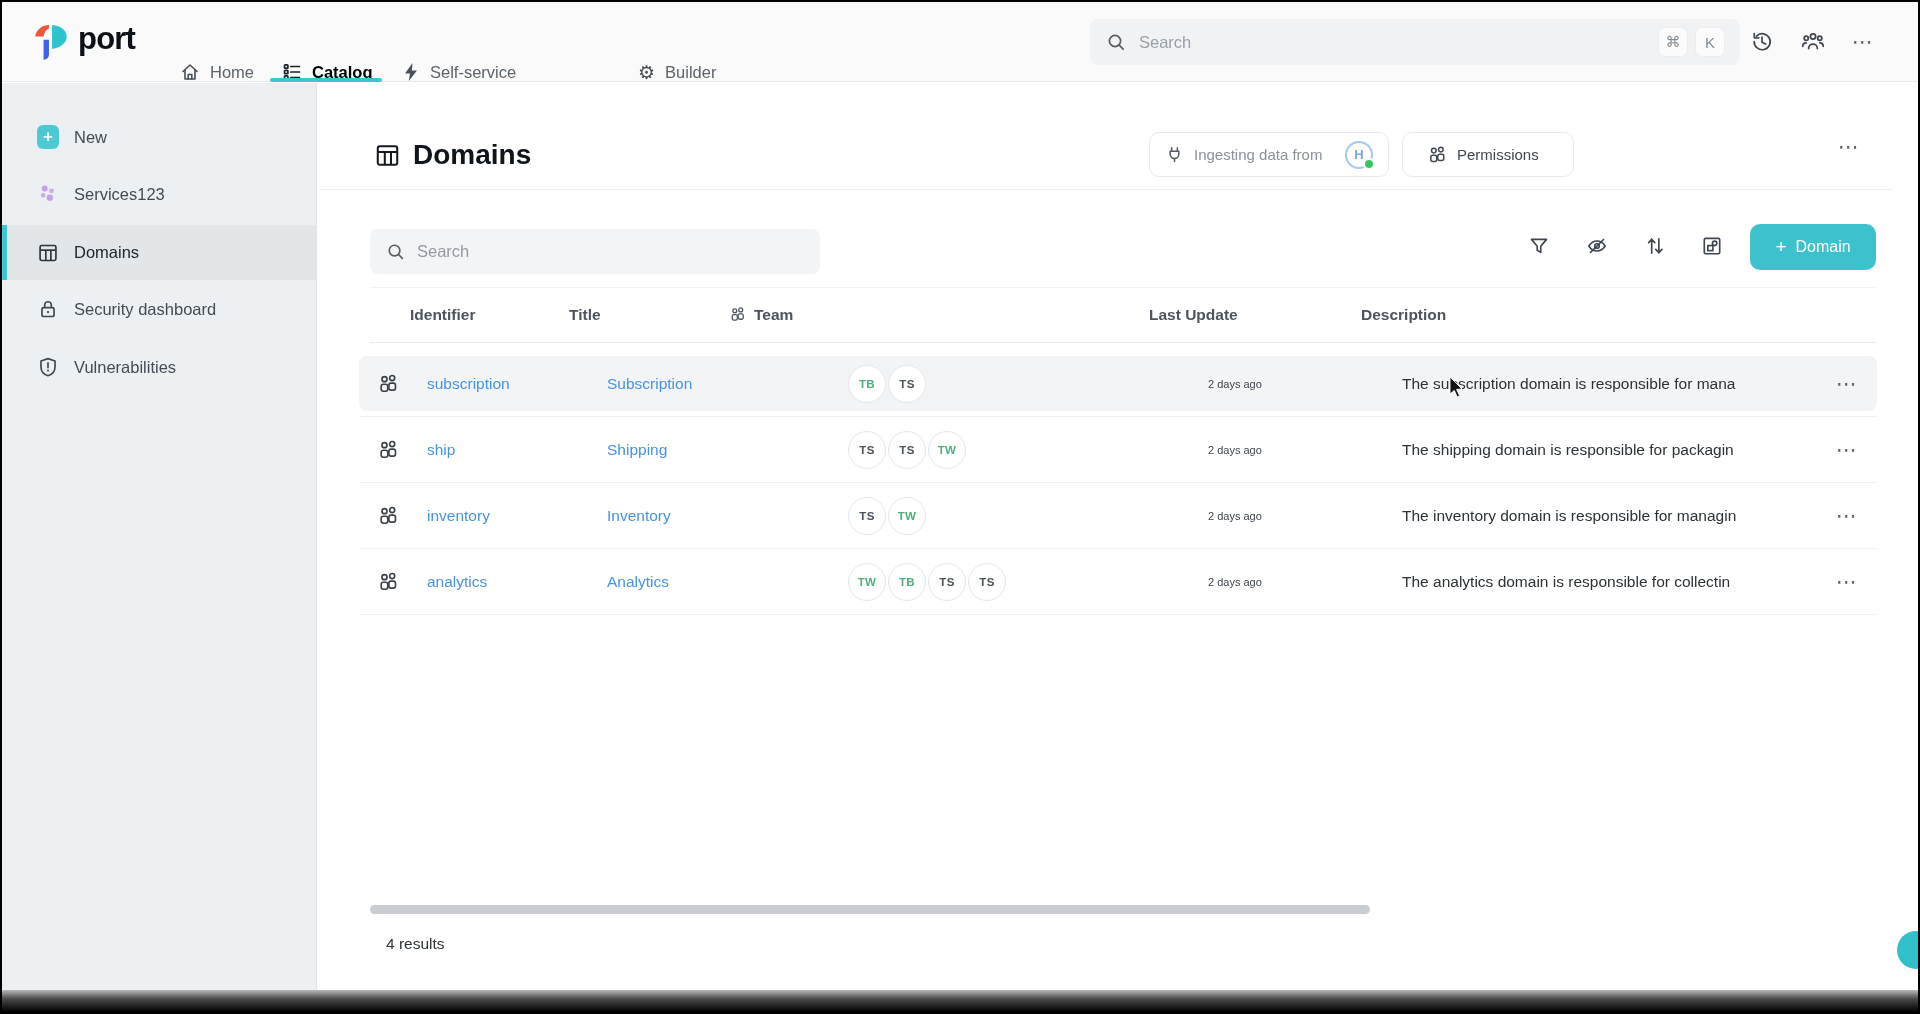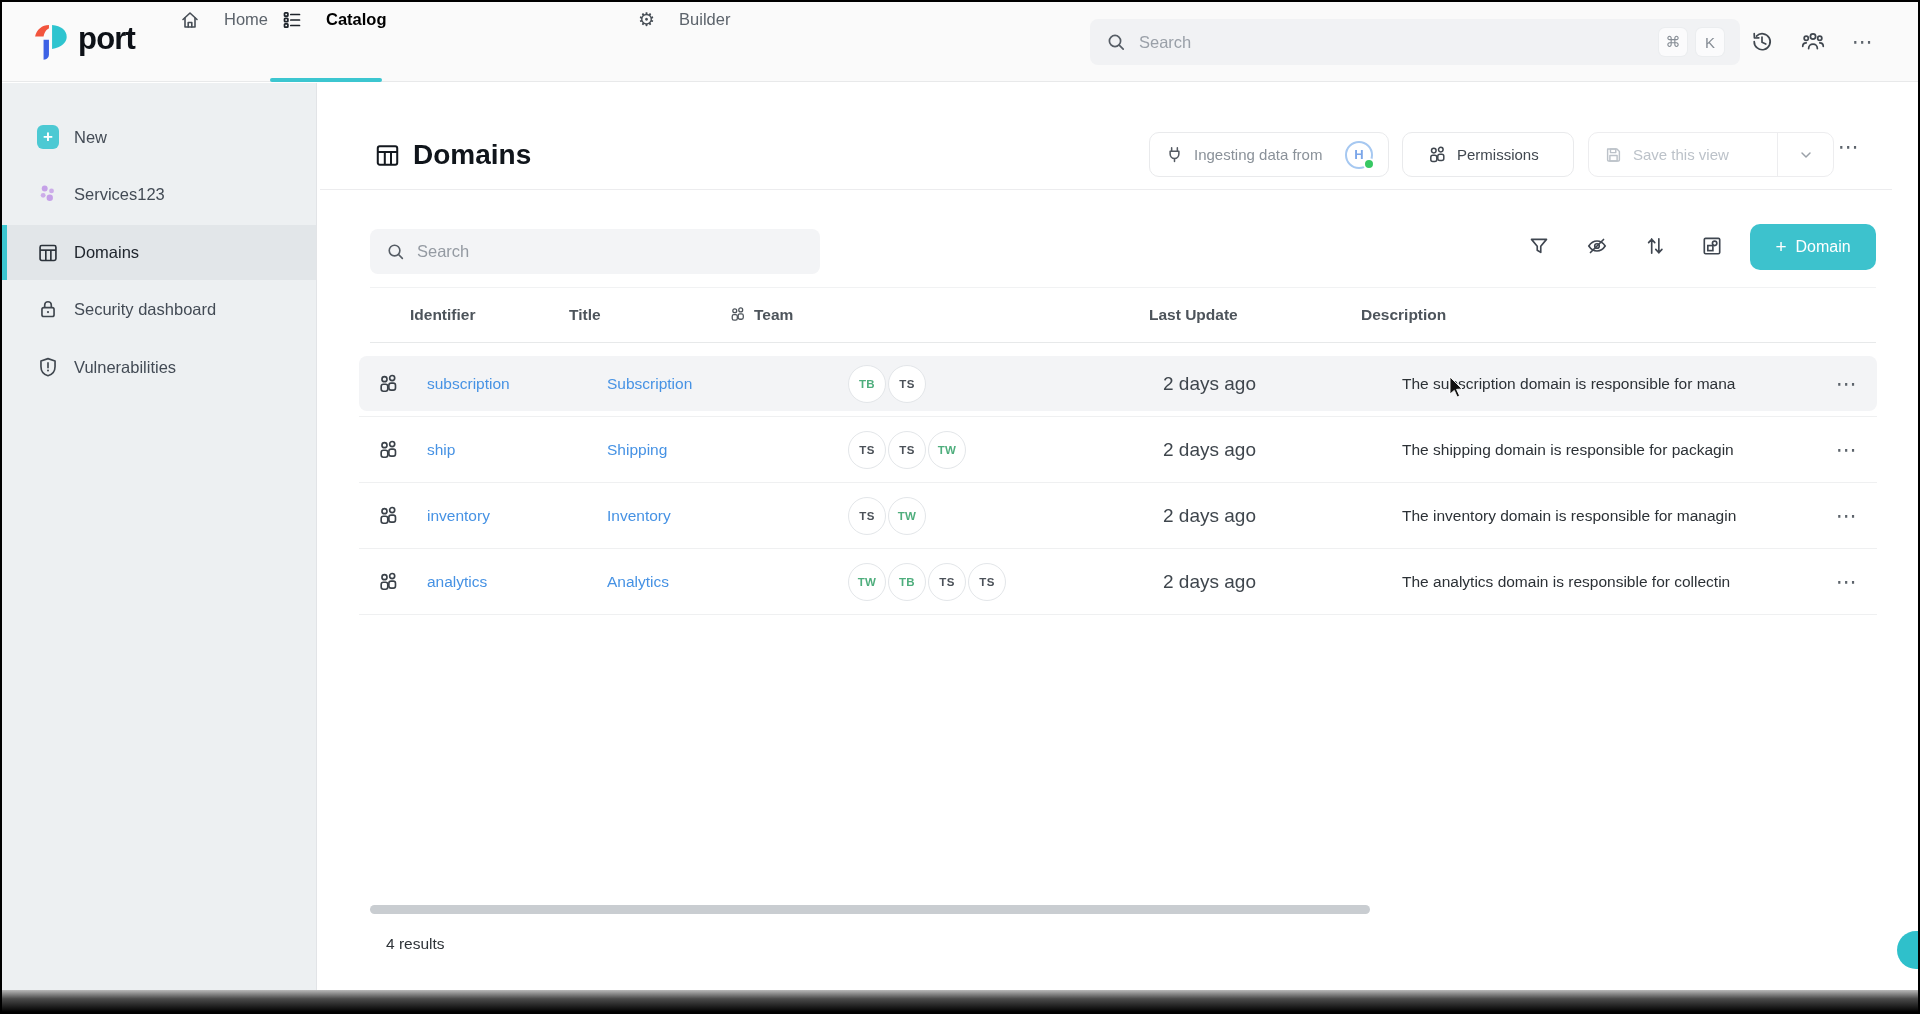--- a/index.html
+++ b/index.html
@@ -5,21 +5,21 @@
   * { margin:0; padding:0; box-sizing:border-box; }
   html,body { width:1920px; height:1014px; background:#000; font-family:"Liberation Sans","DejaVu Sans",sans-serif; }
   .app { position:relative; width:1920px; height:1014px; background:#fff; border:2px solid #000; overflow:hidden; }
 
   .icon svg { display:block; }
 
   
   .topbar { position:absolute; left:0; top:0; width:100%; height:80px; background:#fafafa; border-bottom:1px solid #e8e9ea; z-index:5; }
   .logo { position:absolute; left:30px; top:19px; display:flex; align-items:flex-start; gap:9px; }
   .logo-text { font-size:31px; font-weight:800; color:#0d1117; letter-spacing:-0.8px; }
-  .nav-item { position:absolute; top:8px; height:80px; display:flex; align-items:flex-start; gap:24px; color:#5c636b; font-size:16.5px; cursor:pointer; }
+  .nav-item { position:absolute; top:0; height:80px; display:flex; align-items:flex-end; gap:10px; color:#5c636b; font-size:16.5px; cursor:pointer; }
   .nav-item.active { color:#000000; font-weight:600; }
   #nav-home { left:178px; } #nav-catalog { left:280px; } #nav-self { left:400px; } #nav-builder { left:636px; }
   .nav-glyph { font-size:19px; line-height:1; color:#474e56; }
   .tab-underline { position:absolute; left:268px; top:76px; width:112px; height:4px; background:#3cc6d0; border-radius:2px; }
   .top-search { position:absolute; left:1088px; top:17px; width:650px; height:46px; background:#f1f2f4; border-radius:8px; display:flex; align-items:center; padding:0 16px; gap:13px; }
   .top-search .ph { color:#9aa0a8; font-size:16.5px; }
   .keys { position:absolute; right:16px; top:9px; display:flex; gap:9px; }
   .key { width:28px; height:28px; background:#fbfbfc; box-shadow:0 0 0 1px #ebedef; border-radius:6px; display:flex; align-items:center; justify-content:center; color:#868d95; font-size:15px; }
   .topbar-actions { position:absolute; right:44px; top:0; height:80px; display:flex; align-items:center; gap:27px; }
   .topbar-actions .icon { cursor:pointer; }
@@ -62,21 +62,21 @@
   .thead-line { position:absolute; left:52px; width:1506px; top:259px; height:1px; background:#e7e9ea; }
 
   .tbody { position:absolute; left:41px; top:268px; width:1518px; }
   .trow { position:relative; height:66px; border-bottom:1px solid #eff0f1; }
   .trow.hl::before { content:""; position:absolute; left:0; right:0; top:5px; bottom:5px; background:#f3f4f6; border-radius:8px; }
   .cell { position:absolute; top:50%; transform:translateY(-50%); z-index:1; }
   .c-icon { left:18px; }
   .c-id   { left:68px; }
   .c-title{ left:248px; }
   .c-team { left:489px; display:flex; }
-  .c-upd  { left:804px; color:#3f464d; font-size:19px; }
+  .c-upd  { left:849px; color:#3f464d; font-size:11px; }
   .c-desc { left:1043px; width:412px; color:#2c3136; font-size:15.5px; white-space:nowrap; overflow:hidden; }
   .c-dots { left:1468px; width:40px; text-align:center; cursor:pointer; }
   .link { color:#4692e4; font-size:15.5px; text-decoration:none; cursor:pointer; }
   .avatar { width:38px; height:38px; border-radius:50%; background:#fff; border:1px solid #e3e6e9; display:flex; align-items:center; justify-content:center; font-size:11.5px; font-weight:700; letter-spacing:0.3px; }
   .avatar + .avatar { margin-left:2px; }
   .tone-green { color:#4fae7d; } .tone-dark { color:#4c5259; }
 
   .hscroll { position:absolute; left:52px; top:822px; width:1000px; height:9px; background:#c9cdd1; border-radius:5px; cursor:pointer; }
   .results { position:absolute; left:68px; top:852px; font-size:15.5px; color:#2e3338; }
   .chat-bubble { position:absolute; right:-17px; top:848px; width:38px; height:38px; background:#2fc0cb; border-radius:50%; cursor:pointer; }
@@ -120,20 +120,28 @@
             <line x1="8.8" y1="4.5" x2="17.5" y2="4.5"></line>
           <rect x="2.5" y="8.3" width="3.4" height="3.4" rx="0.7"></rect>
             <line x1="8.8" y1="10" x2="17.5" y2="10"></line>
           <rect x="2.5" y="13.8" width="3.4" height="3.4" rx="0.7"></rect>
             <line x1="8.8" y1="15.5" x2="17.5" y2="15.5"></line>
         </svg>
       </span>
       <span>Catalog</span>
     </div>
 
+    <div class="nav-item" id="nav-self">
+      <span class="icon">
+        <svg width="18" height="20" viewBox="0 0 18 20" fill="#4a5158">
+          <path d="M10.5 1 L3 11.5 h5 L6.8 19 L15 8.5 h-5.2 Z"></path>
+        </svg>
+      </span>
+      <span>Self-service</span>
+    </div>
 
     <div class="nav-item" id="nav-builder">
       <span class="nav-glyph">⚙</span>
       <span>Builder</span>
     </div>
 
     <div class="tab-underline"></div>
 
     <div class="top-search">
       <span class="icon">
@@ -254,39 +262,20 @@
         <svg width="20" height="20" viewBox="0 0 20 20" fill="none" stroke="#40474f" stroke-width="1.5">
           <circle cx="6.8" cy="5.6" r="2.3"></circle>
             <rect x="3.8" y="10.2" width="6" height="6.4" rx="2"></rect>
           <circle cx="13.8" cy="4.6" r="2.3"></circle>
             <rect x="10.8" y="9.2" width="6" height="6.4" rx="2"></rect>
         </svg>
       </span>
       <span>Permissions</span>
     </div>
 
-    <div class="split">
-      <div class="split-main">
-        <span class="icon">
-          <svg width="19" height="19" viewBox="0 0 20 20" fill="none" stroke="#bcc2c9" stroke-width="1.5" stroke-linejoin="round">
-            <path d="M3.8 4.2 h9.8 l2.6 2.6 v9 a1 1 0 0 1-1 1 H4.8 a1 1 0 0 1-1-1 z"></path>
-            <rect x="6.8" y="4.2" width="5.6" height="3.8"></rect>
-              <rect x="6.2" y="11" width="7.6" height="5.8"></rect>
-          </svg>
-        </span>
-        <span>Save this view</span>
-      </div>
-      <div class="split-arrow">
-        <span class="icon">
-          <svg width="16" height="16" viewBox="0 0 20 20" fill="none" stroke="#9aa0a8" stroke-width="1.8" stroke-linecap="round" stroke-linejoin="round">
-            <polyline points="5,7.5 10,12.5 15,7.5"></polyline>
-          </svg>
-        </span>
-      </div>
-    </div>
     <span class="more-dots" id="hdr-dots">⋯</span>
 
     <div class="hdr-divider"></div>
 
     <div class="tbl-search">
       <span class="icon">
         <svg width="19" height="19" viewBox="0 0 20 20" fill="none" stroke="#565d65" stroke-width="1.7" stroke-linecap="round">
           <circle cx="9" cy="9" r="5.6"></circle>
             <line x1="13.2" y1="13.2" x2="17.2" y2="17.2"></line>
         </svg>

